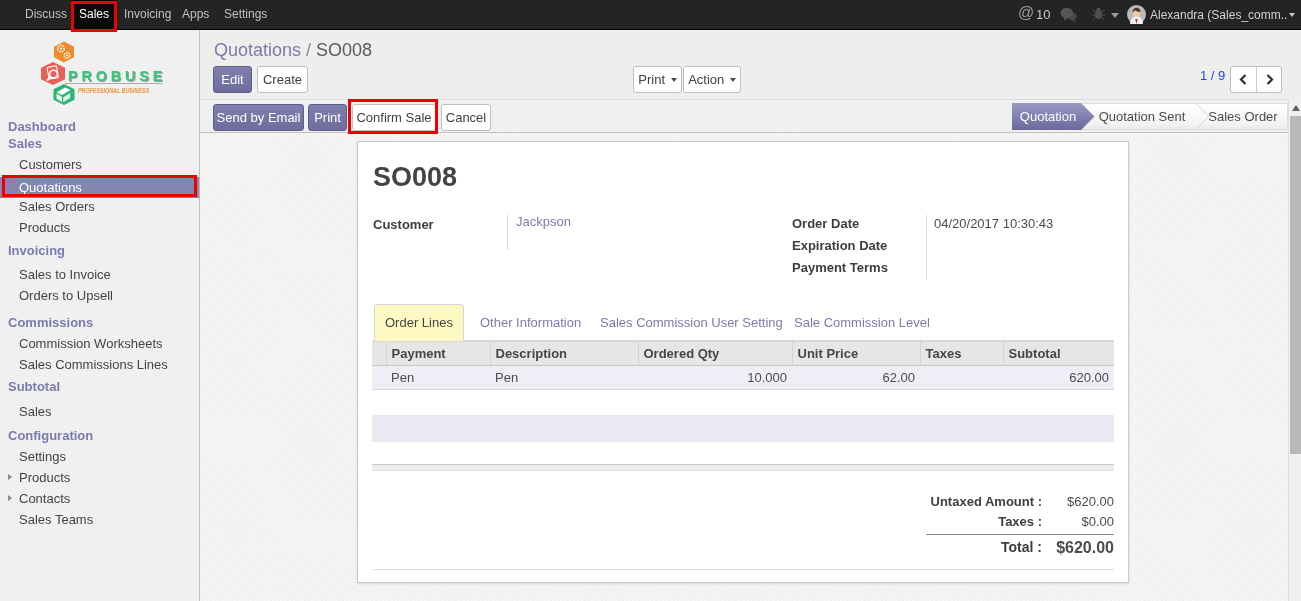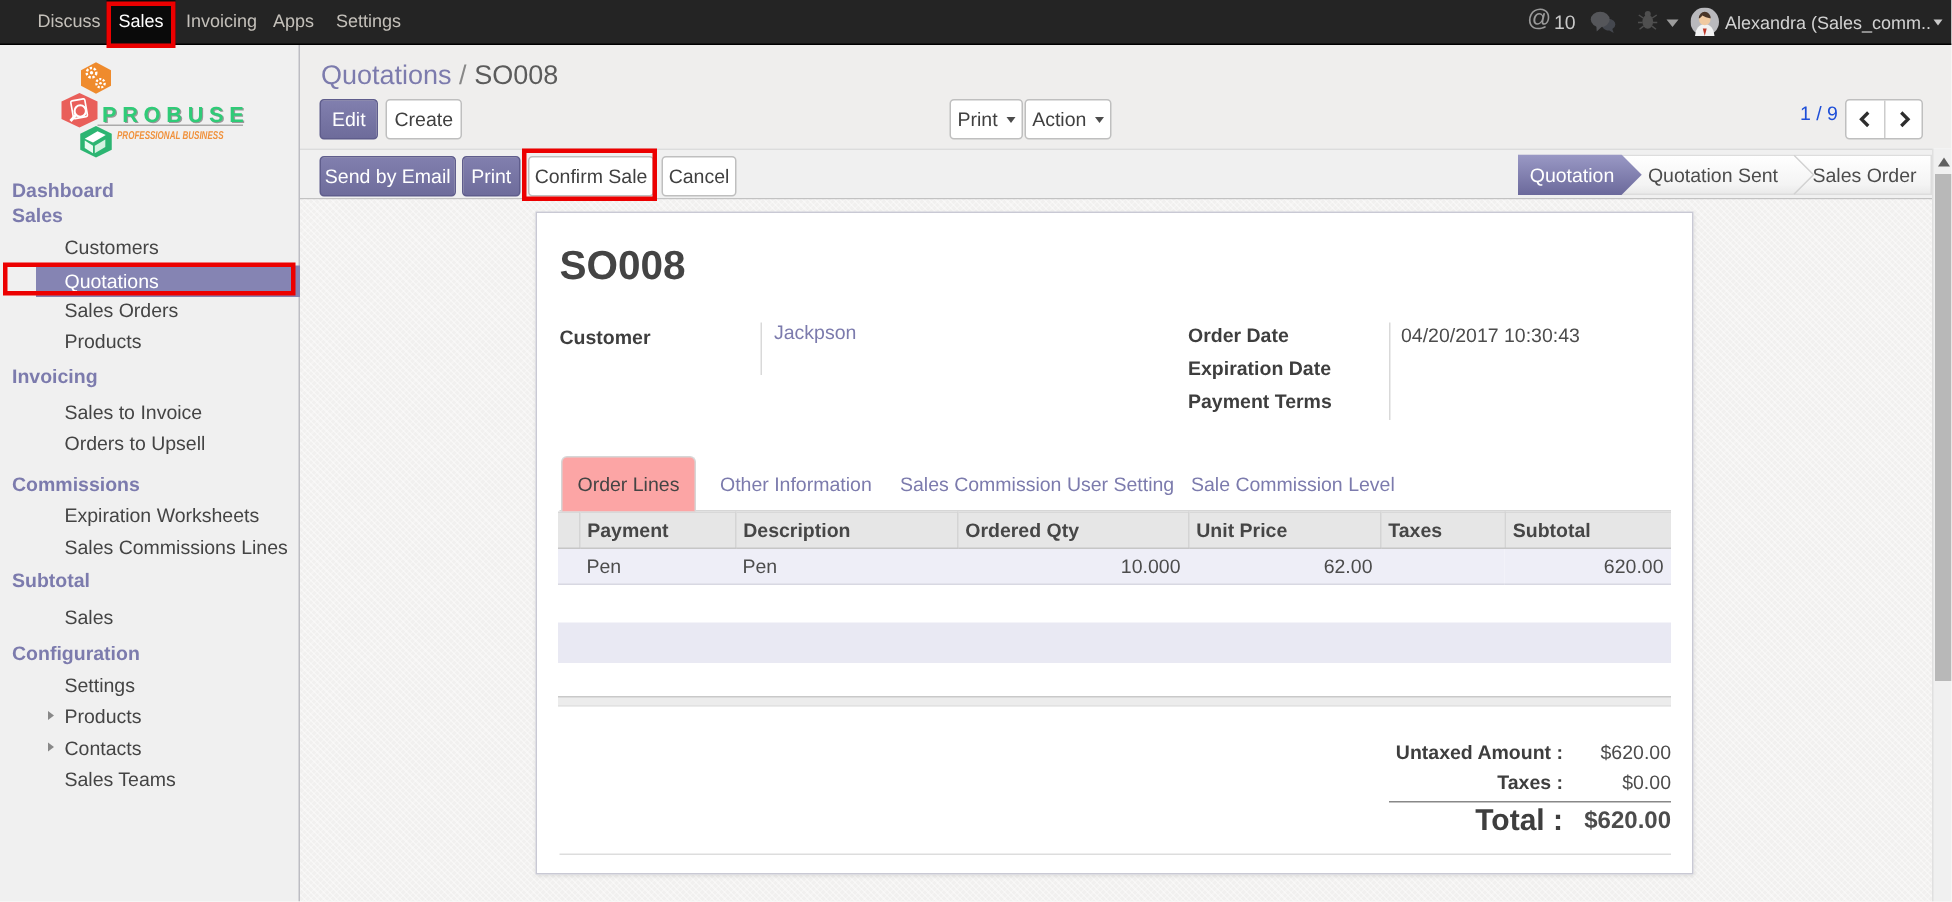--- a/index.html
+++ b/index.html
@@ -9,21 +9,21 @@
 
 
 #topbar { position:absolute; left:0; top:0; width:1301px; height:30px; background:#242424; border-bottom:1px solid #000; }
 #topnav .ti { position:absolute; top:0; line-height:29px; color:#c4c0ba; font-size:12px; }
 #topnav .ti.active { background:#0a0a0a; color:#fff; text-align:center; }
 #systray { position:absolute; left:0; top:0; width:1301px; height:29px; color:#cfcfcf; }
 
 
 #sidebar { position:absolute; left:0; top:30px; width:200px; height:571px; background:#f0f0f0; border-right:1px solid #bdbdc3; }
 .mhead { position:absolute; left:0; width:199px; height:17px; line-height:17px; padding-left:8px; color:#7c7bad; font-weight:bold; font-size:13px; }
-.mitem { position:absolute; left:0; width:199px; height:21px; line-height:21px; padding-left:19px; color:#444; font-size:13px;margin-left:24px; }
+.mitem { position:absolute; left:0; width:199px; height:21px; line-height:21px; padding-left:19px; color:#444; font-size:13px; }
 .mitem.sel { background:#8584b3; color:#fff; }
 .mitem .caret { position:absolute; left:8px; top:7px; width:0; height:0; border-left:4px solid #888; border-top:3.5px solid transparent; border-bottom:3.5px solid transparent; }
 
 
 #crumbbar { position:absolute; left:200px; top:30px; width:1101px; height:69px; background:#efeeed; }
 #crumb { position:absolute; left:14px; top:10px; font-size:18px; color:#7c7bad; }
 #crumb .cur { color:#5b5b5b; }
 .btn { display:inline-block; height:27px; line-height:25px; padding:0; font-size:13px; border-radius:3px; border:1px solid #bfbfbf; background:#fff; color:#404040; text-align:center; white-space:nowrap; }
 .btn.purple { background:linear-gradient(#817fae,#6e6c9b); border-color:#5f5d8c; color:#fff; }
 
@@ -43,21 +43,21 @@
 
 #sheet { position:absolute; left:157px; top:8px; width:772px; height:442px; background:#fff; border:1px solid #c9c9d4; box-shadow:0 1px 3px rgba(0,0,0,.1); }
 
 #so8 { position:absolute; left:15px; top:20px; font-size:27px; font-weight:bold; color:#444; }
 .flabel { font-weight:bold; color:#3e3e3e; }
 #fleft { position:absolute; left:15px; top:73px; }
 #fright { position:absolute; left:386px; top:73px; }
 .frow { height:22px; line-height:22px; }
 
 #tabs { position:absolute; left:15px; top:162px; width:741px; height:37px; border-bottom:1px solid #d6d6d6; }
-#tab-active { position:absolute; left:1px; top:0px; height:37px; background:#fca5a5; border:1px solid #d6d6d6; border-bottom:none; border-radius:4px 4px 0 0; padding:0 10px; line-height:35px; color:#444; }
+#tab-active { position:absolute; left:1px; top:0px; height:37px; background:#fef9c3; border:1px solid #d6d6d6; border-bottom:none; border-radius:4px 4px 0 0; padding:0 10px; line-height:35px; color:#444; }
 .tablink { position:absolute; top:0; line-height:37px; color:#7c7bad; }
 
 table#olines { position:absolute; left:14px; top:199px; width:742px; border-collapse:collapse; table-layout:fixed; font-size:13px; }
 #olines th { background:#e6e6e6; border-top:1px solid #d8d8d8; border-bottom:1px solid #c6c6c6; border-right:1px solid #d4d4d4; height:24px; text-align:left; font-weight:bold; color:#464646; padding:0 5px; }
 #olines th:last-child { border-right:none; }
 #olines td { background:#eeeef7; border-bottom:1px solid #d8d8e2; height:24px; padding:0 5px; color:#4c4c4c; }
 .num { text-align:right; }
 
 #emptyband { position:absolute; left:14px; top:273px; width:742px; height:27px; background:#e9e9f3; }
 #sep2 { position:absolute; left:14px; top:322px; width:742px; height:7px; background:#ececec; border-top:1px solid #c9c9c9; border-bottom:1px solid #e2e2e2; }
@@ -142,21 +142,21 @@
   <div class="mhead" style="top:88px;">Dashboard</div>
   <div class="mhead" style="top:105px;">Sales</div>
   <div class="mitem" style="top:124px;">Customers</div>
   <div class="mitem sel" style="top:147px;">Quotations</div>
   <div class="mitem" style="top:166px;">Sales Orders</div>
   <div class="mitem" style="top:187px;">Products</div>
   <div class="mhead" style="top:212px;">Invoicing</div>
   <div class="mitem" style="top:234px;">Sales to Invoice</div>
   <div class="mitem" style="top:255px;">Orders to Upsell</div>
   <div class="mhead" style="top:284px;">Commissions</div>
-  <div class="mitem" style="top:303px;">Expiration Worksheets</div>
+  <div class="mitem" style="top:303px;">Commission Worksheets</div>
   <div class="mitem" style="top:324px;">Sales Commissions Lines</div>
   <div class="mhead" style="top:348px;">Subtotal</div>
   <div class="mitem" style="top:371px;">Sales</div>
   <div class="mhead" style="top:397px;">Configuration</div>
   <div class="mitem" style="top:416px;">Settings</div>
   <div class="mitem" style="top:437px;"><span class="caret"></span>Products</div>
   <div class="mitem" style="top:458px;"><span class="caret"></span>Contacts</div>
   <div class="mitem" style="top:479px;">Sales Teams</div>
 </div>
 
@@ -267,21 +267,21 @@
       <div class="trow">
           <span class="tlab">Untaxed Amount :</span>
           <span class="tval">$620.00</span>
         </div>
       <div class="trow">
           <span class="tlab">Taxes :</span>
           <span class="tval">$0.00</span>
         </div>
       <div class="tline"></div>
       <div class="trow" style="height:23px; line-height:23px;">
-          <span class="tlab" style="font-size:20px;">Total :</span>
+          <span class="tlab" style="font-size:14px;">Total :</span>
           <span class="tval big">$620.00</span>
         </div>
     </div>
     <div id="sheethr"></div>
   </div>
 </div>
 
 <div id="scroll">
     <div class="up"></div>
     <div class="thumb"></div>

